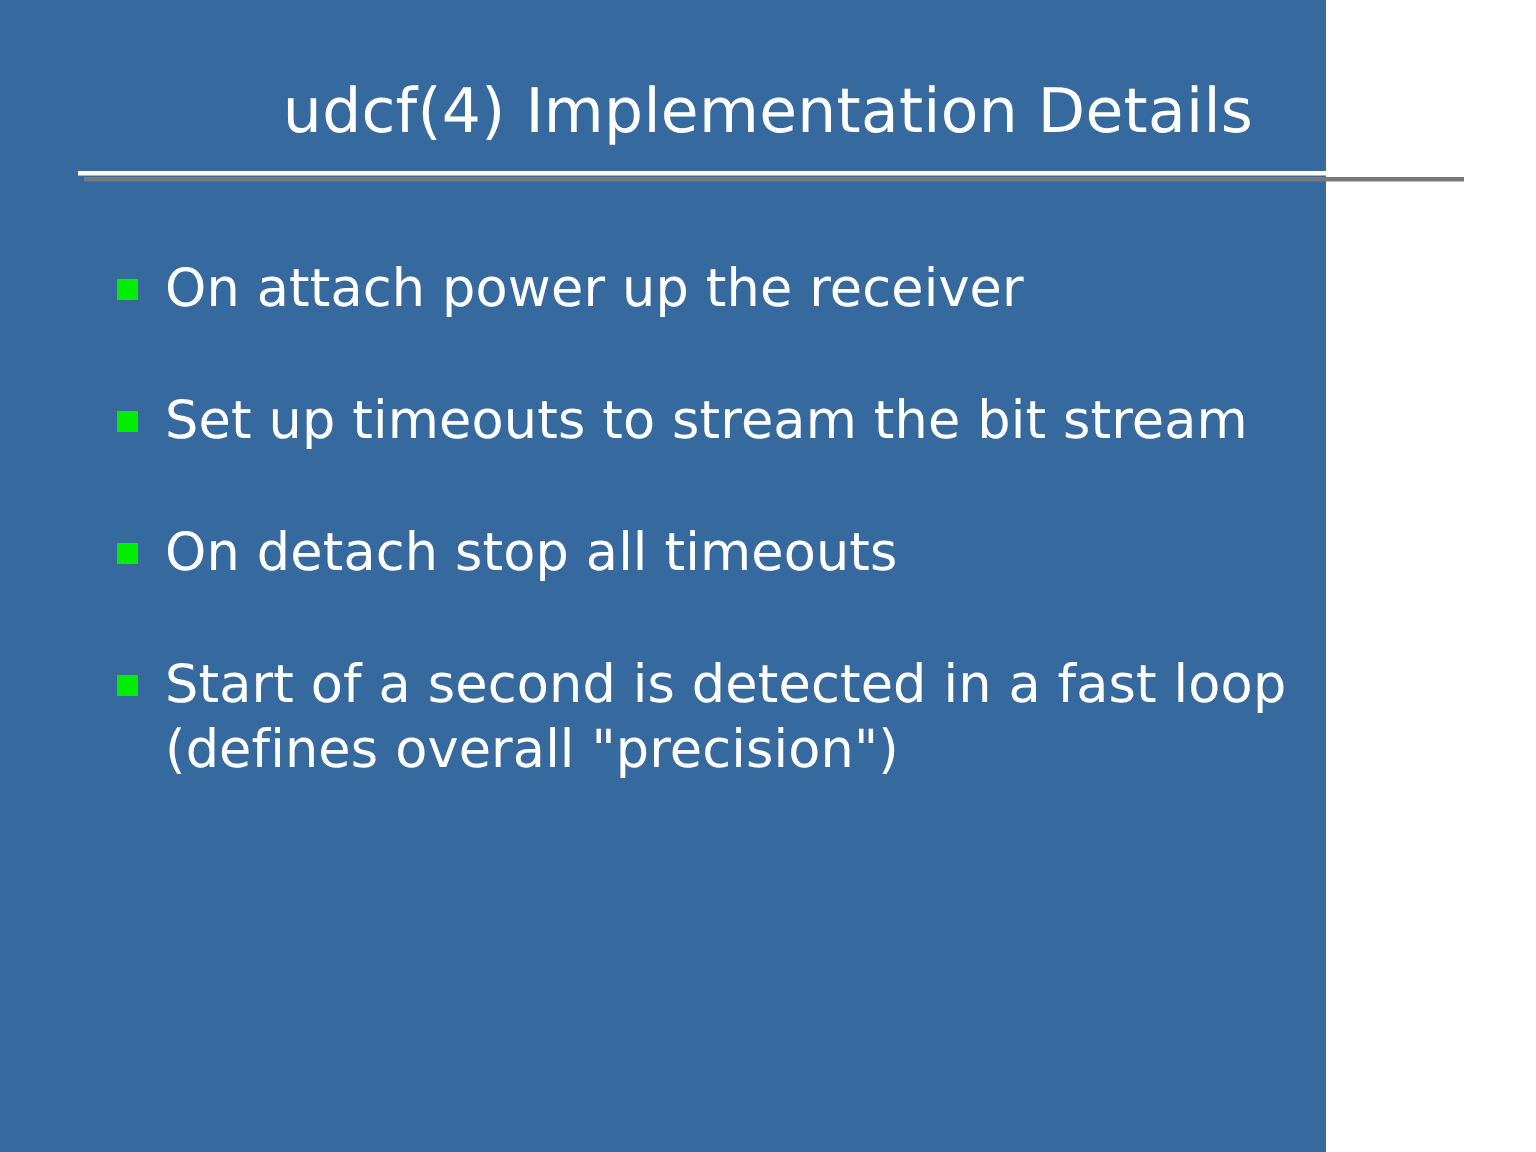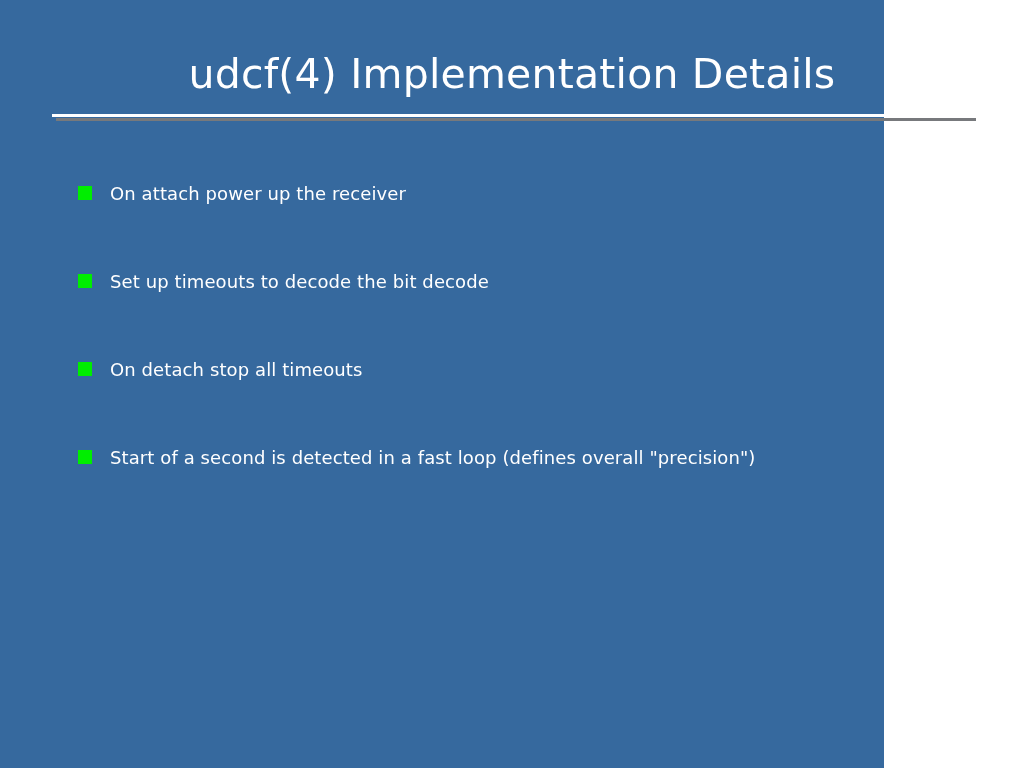--- a/index.html
+++ b/index.html
@@ -71,21 +71,21 @@
     margin: 0;
     padding: 0;
   }
 
   .bullet-item {
     position: relative;
     padding-left: 32px;
     margin: 0 0 45px 0;
     color: #ffffff;
     font-family: "DejaVu Sans", "Liberation Sans", sans-serif;
-    font-size: 18px;
+    font-size: 35px;
     font-weight: normal;
     line-height: 43px;
     letter-spacing: 0.1px;
   }
 
   .bullet-marker {
     position: absolute;
     left: 0;
     top: 14px;
     width: 14px;
@@ -111,21 +111,21 @@
 
   <ul id="bullet-list">
 
     <li class="bullet-item">
       <span class="bullet-marker"></span>
       <span class="bullet-text">On attach power up the receiver</span>
     </li>
 
     <li class="bullet-item">
       <span class="bullet-marker"></span>
-      <span class="bullet-text">Set up timeouts to decode the bit decode</span>
+      <span class="bullet-text">Set up timeouts to stream the bit stream</span>
     </li>
 
     <li class="bullet-item">
       <span class="bullet-marker"></span>
       <span class="bullet-text">On detach stop all timeouts</span>
     </li>
 
     <li class="bullet-item">
       <span class="bullet-marker"></span>
       <span class="bullet-text">Start of a second is detected in a fast loop (defines overall "precision")</span>

